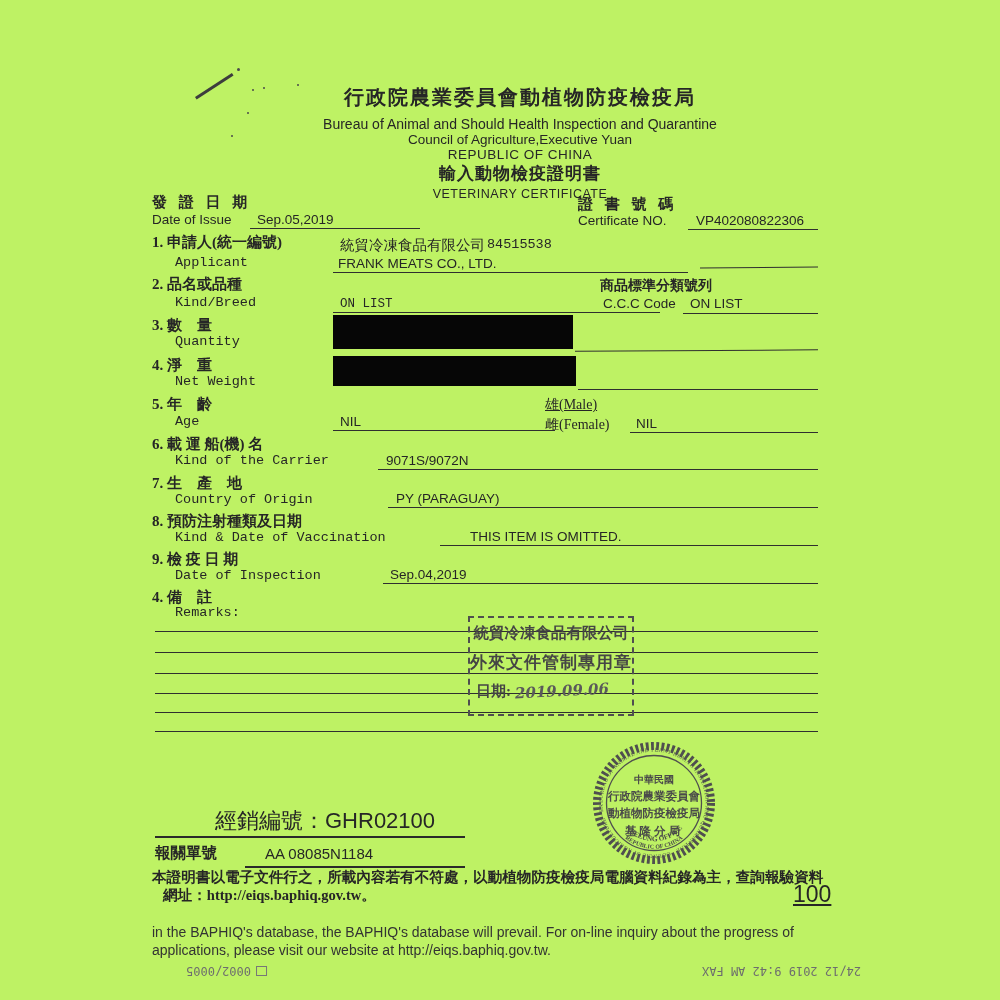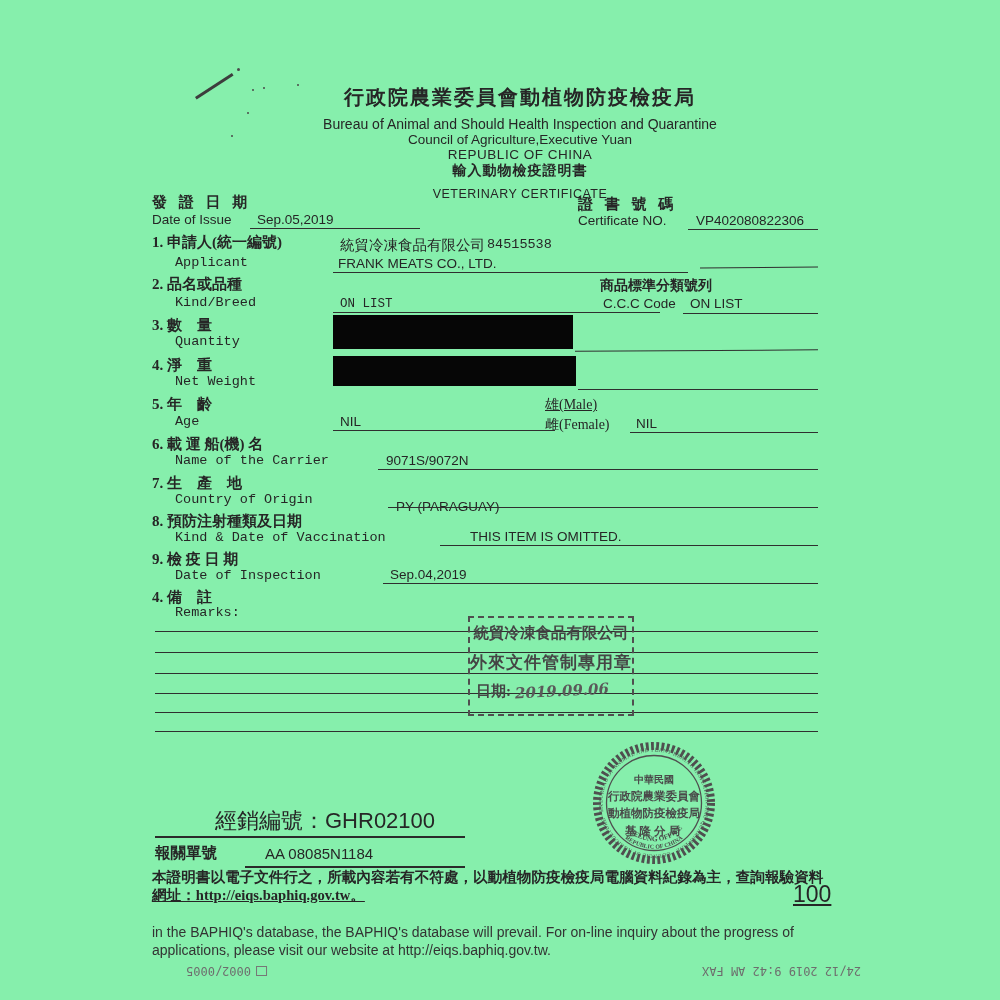--- a/index.html
+++ b/index.html
@@ -1,16 +1,16 @@
 <!DOCTYPE html>
 <html><head>
 <meta charset="utf-8">
 <style>
   html,body{margin:0;padding:0;background:#e8e8e8;}
-  .page{position:relative;width:1000px;height:1000px;background:#86efac;overflow:hidden;
+  .page{position:relative;width:1000px;height:1000px;background:#bef264;overflow:hidden;
         font-family:"Liberation Sans","DejaVu Sans",sans-serif;color:#262626;}
   .abs{position:absolute;white-space:nowrap;}
   .zh{font-family:"Liberation Serif","DejaVu Serif",serif;font-weight:600;}
   .mono{font-family:"Liberation Mono","DejaVu Sans Mono",monospace;}
   .sans{font-family:"Liberation Sans","DejaVu Sans",sans-serif;}
   .ctr{left:190px;width:660px;text-align:center;}
   .ln{position:absolute;height:0;border-top:1.6px solid #2f2f2f;}
   .ln2{position:absolute;height:0;border-top:2.2px solid #2a2a2a;}
   .bar{position:absolute;background:#060606;}
   .dot{position:absolute;background:#4a4a4a;border-radius:50%;}
@@ -34,21 +34,21 @@
   <div class="dot" style="left:252px;top:89px;width:2px;height:2px;"></div>
   <div class="dot" style="left:263px;top:87px;width:2px;height:2px;"></div>
   <div class="dot" style="left:297px;top:84px;width:2px;height:2px;"></div>
   <div class="dot" style="left:247px;top:112px;width:2px;height:2px;"></div>
   <div class="dot" style="left:231px;top:135px;width:2px;height:2px;"></div>
 
   <div class="abs zh ctr" style="top:84px;font-size:20px;letter-spacing:2px;">行政院農業委員會動植物防疫檢疫局</div>
   <div class="abs sans ctr" style="top:116px;font-size:14px;">Bureau of Animal and Should Health Inspection and Quarantine</div>
   <div class="abs sans ctr" style="top:132px;font-size:13.5px;">Council of Agriculture,Executive Yuan</div>
   <div class="abs sans ctr" style="top:147px;font-size:13.5px;letter-spacing:0.5px;">REPUBLIC OF CHINA</div>
-  <div class="abs zh ctr" style="top:162px;font-size:14px;letter-spacing:1px;">輸入動物檢疫證明書</div>
+  <div class="abs zh ctr" style="top:162px;font-size:17px;letter-spacing:1px;">輸入動物檢疫證明書</div>
   <div class="abs sans ctr" style="top:179px;font-size:12.5px;letter-spacing:0.5px;margin-top:8px;">VETERINARY CERTIFICATE</div>
 
   <div class="abs zh" style="left:152px;top:193px;font-size:15px;letter-spacing:4px;">發 證 日 期</div>
   <div class="abs zh" style="left:578px;top:195px;font-size:15px;letter-spacing:4px;">證 書 號 碼</div>
   <div class="abs sans" style="left:152px;top:212px;font-size:13.5px;">Date of Issue</div>
   <div class="abs sans" style="left:257px;top:212px;font-size:13.5px;">Sep.05,2019</div>
   <div class="ln" style="left:250px;top:228px;width:170px;"></div>
   <div class="abs sans" style="left:578px;top:213px;font-size:13.5px;">Certificate NO.</div>
   <div class="abs sans" style="left:696px;top:213px;font-size:13.5px;">VP402080822306</div>
   <div class="ln" style="left:688px;top:229px;width:130px;"></div>
@@ -83,27 +83,27 @@
   <div class="abs zh" style="left:152px;top:395px;font-size:15px;">5. 年　齡</div>
   <div class="abs zh" style="left:545px;top:396px;font-size:14px;font-weight:500;text-decoration:underline;">雄(Male)</div>
   <div class="abs mono" style="left:175px;top:414px;font-size:13.5px;">Age</div>
   <div class="abs sans" style="left:340px;top:414px;font-size:13.5px;">NIL</div>
   <div class="abs zh" style="left:545px;top:416px;font-size:14px;font-weight:500;">雌(Female)</div>
   <div class="abs sans" style="left:636px;top:416px;font-size:13.5px;">NIL</div>
   <div class="ln" style="left:333px;top:430px;width:222px;"></div>
   <div class="ln" style="left:630px;top:432px;width:188px;"></div>
 
   <div class="abs zh" style="left:152px;top:435px;font-size:15px;">6. 載 運 船(機) 名</div>
-  <div class="abs mono" style="left:175px;top:453px;font-size:13.5px;">Name of the Carrier</div>
+  <div class="abs mono" style="left:175px;top:453px;font-size:13.5px;">Kind of the Carrier</div>
   <div class="abs sans" style="left:386px;top:453px;font-size:13.5px;">9071S/9072N</div>
   <div class="ln" style="left:378px;top:469px;width:440px;"></div>
 
   <div class="abs zh" style="left:152px;top:474px;font-size:15px;">7. 生　產　地</div>
   <div class="abs mono" style="left:175px;top:492px;font-size:13.5px;">Country of Origin</div>
-  <div class="abs sans" style="left:396px;top:491px;font-size:13.5px;margin-top:8px;">PY (PARAGUAY)</div>
+  <div class="abs sans" style="left:396px;top:491px;font-size:13.5px;">PY (PARAGUAY)</div>
   <div class="ln" style="left:388px;top:507px;width:430px;"></div>
 
   <div class="abs zh" style="left:152px;top:512px;font-size:15px;">8. 預防注射種類及日期</div>
   <div class="abs mono" style="left:175px;top:530px;font-size:13.5px;">Kind &amp; Date of Vaccination</div>
   <div class="abs sans" style="left:470px;top:529px;font-size:13.5px;">THIS ITEM IS OMITTED.</div>
   <div class="ln" style="left:440px;top:545px;width:378px;"></div>
 
   <div class="abs zh" style="left:152px;top:550px;font-size:15px;">9. 檢 疫 日 期</div>
   <div class="abs mono" style="left:175px;top:568px;font-size:13.5px;">Date of Inspection</div>
   <div class="abs sans" style="left:390px;top:567px;font-size:13.5px;">Sep.04,2019</div>
@@ -154,21 +154,21 @@
 
   <div class="abs" style="left:215px;top:806px;font-size:22px;">
     <span class="zh" style="font-weight:500;">經銷編號：</span><span class="sans">GHR02100</span>
   </div>
   <div class="ln2" style="left:155px;top:836px;width:310px;"></div>
   <div class="abs zh" style="left:155px;top:843px;font-size:15.5px;">報關單號</div>
   <div class="abs sans" style="left:265px;top:845px;font-size:15px;">AA 08085N1184</div>
   <div class="ln2" style="left:245px;top:866px;width:220px;"></div>
 
   <div class="abs zh" style="left:152px;top:868px;font-size:14.6px;">本證明書以電子文件行之，所載內容若有不符處，以動植物防疫檢疫局電腦資料紀錄為主，查詢報驗資料</div>
-  <div class="abs zh" style="left:152px;top:886px;font-size:14.6px;text-decoration:underline;">網址：http://eiqs.baphiq.gov.tw。</div>
+  <div class="abs zh" style="left:163px;top:886px;font-size:14.6px;">網址：http://eiqs.baphiq.gov.tw。</div>
   <div class="abs sans" style="left:152px;top:924px;font-size:14px;color:#333;">in the BAPHIQ's database, the BAPHIQ's database will prevail. For on-line inquiry about the progress of</div>
   <div class="abs sans" style="left:152px;top:942px;font-size:14px;color:#333;">applications, please visit our website at http://eiqs.baphiq.gov.tw.</div>
 
   <div class="abs fax" style="left:186px;top:964px;">
     <span class="faxicon"></span>
     <span>0002/0005</span>
   </div>
   <div class="abs fax" style="left:702px;top:964px;">
     <span>24/12 2019 9:42 AM FAX</span>
   </div>

